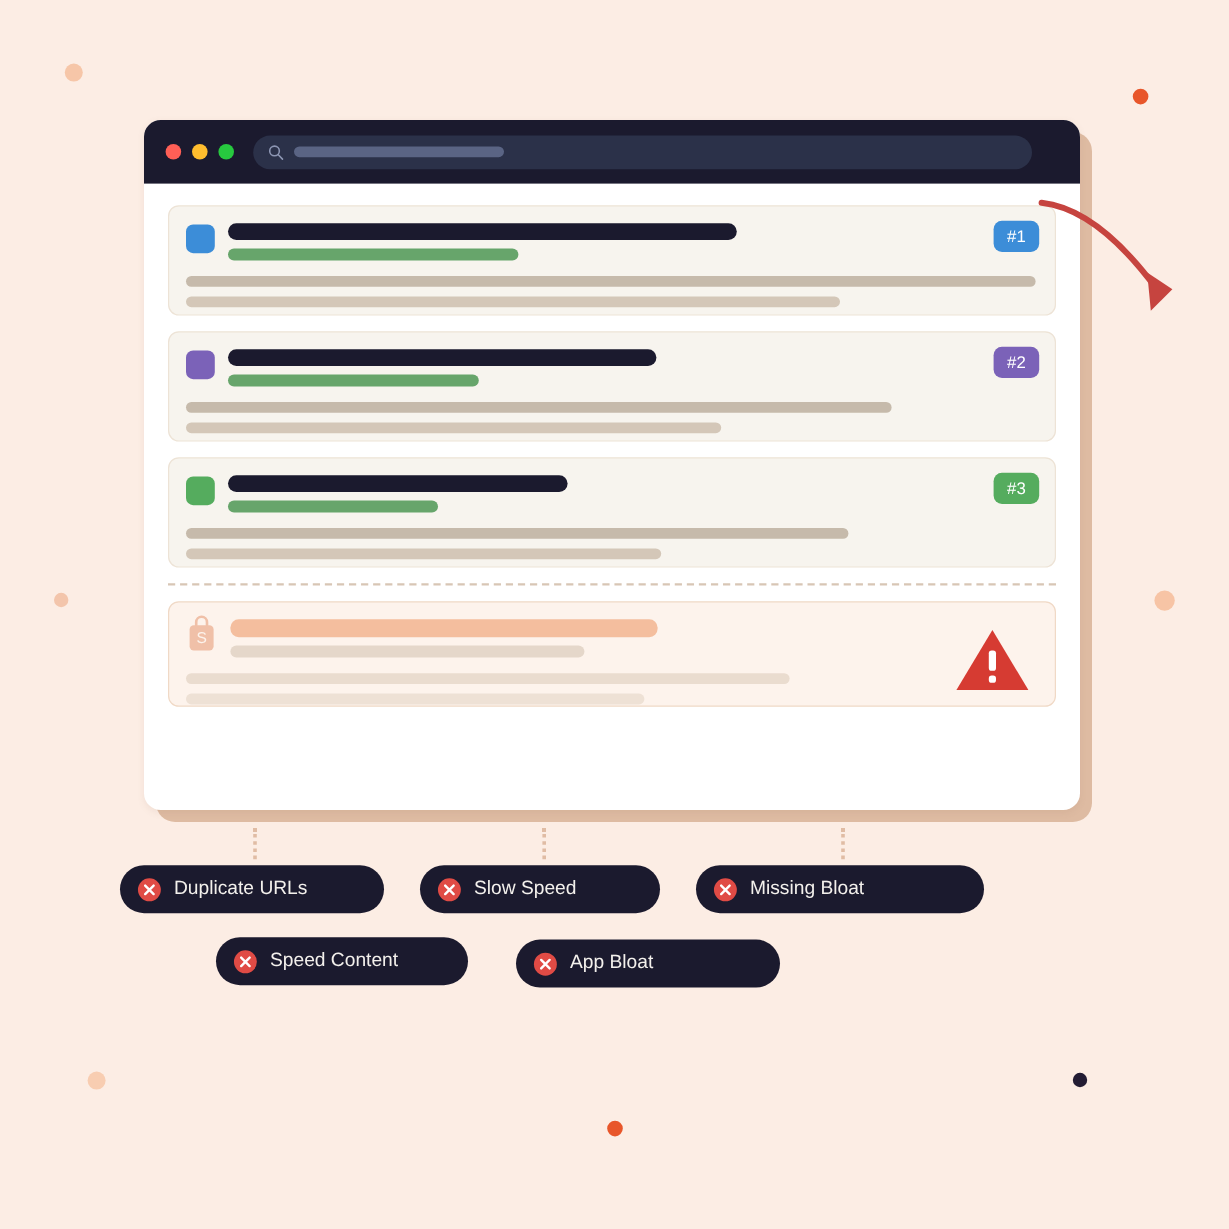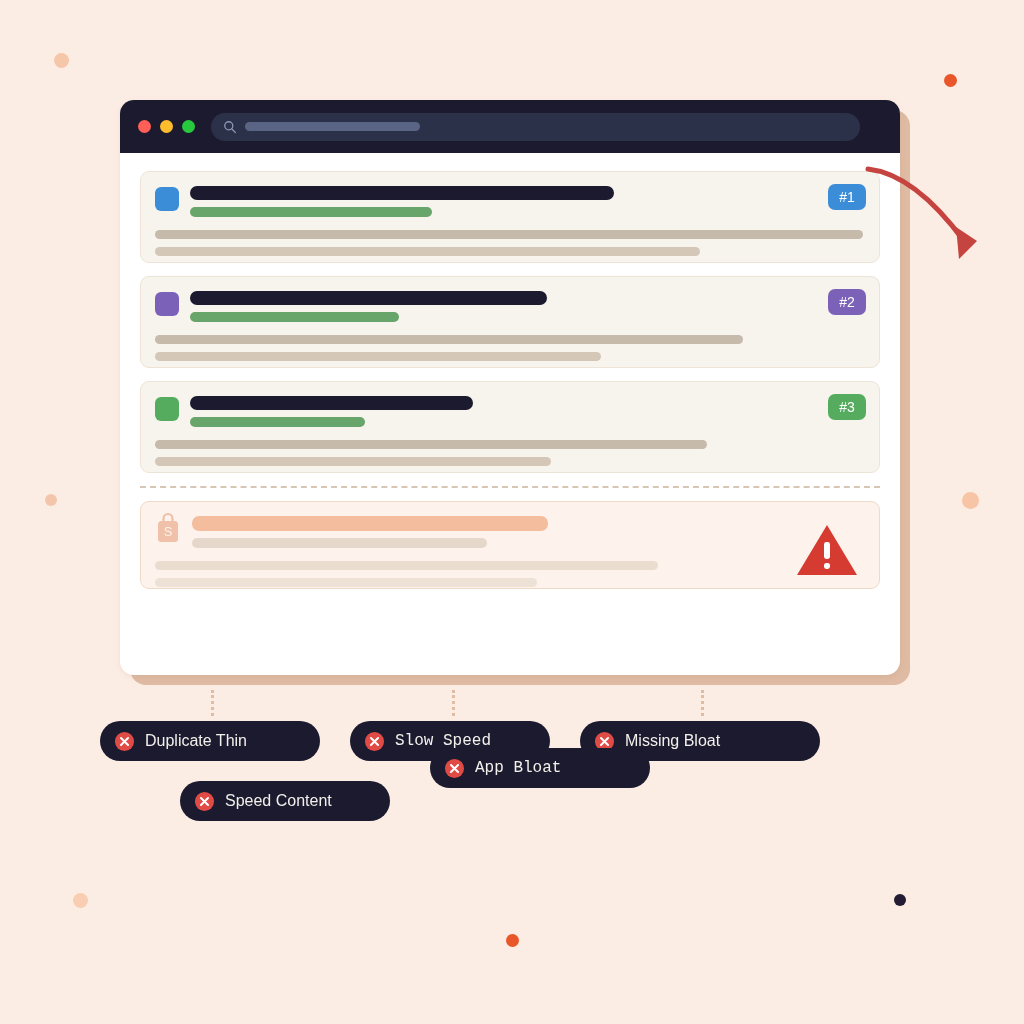--- a/index.html
+++ b/index.html
@@ -346,44 +346,44 @@
       <div class="connector" style="left: 452px; top: 690px;"></div>
       <div class="connector" style="left: 701px; top: 690px;"></div>
     </div>
 
   <div id="issues-layer">
       <div class="pill" style="left: 100px; top: 721px; width: 220px;">
         <svg class="x-icon" viewBox="0 0 22 22">
           <circle cx="11" cy="11" r="10" fill="#E04B45"></circle>
           <path d="M7.3 7.3 L14.7 14.7 M14.7 7.3 L7.3 14.7" stroke="#FFFFFF" stroke-width="2.1" stroke-linecap="round"></path>
         </svg>
-        <span>Duplicate Thin</span>
-      </div>
-      <div class="pill" style="left: 350px; top: 721px; width: 200px; font-family: Liberation Mono, monospace;">
+        <span>Duplicate URLs</span>
+      </div>
+      <div class="pill" style="left: 350px; top: 721px; width: 200px;">
         <svg class="x-icon" viewBox="0 0 22 22">
           <circle cx="11" cy="11" r="10" fill="#E04B45"></circle>
           <path d="M7.3 7.3 L14.7 14.7 M14.7 7.3 L7.3 14.7" stroke="#FFFFFF" stroke-width="2.1" stroke-linecap="round"></path>
         </svg>
         <span>Slow Speed</span>
       </div>
       <div class="pill" style="left: 580px; top: 721px; width: 240px;">
         <svg class="x-icon" viewBox="0 0 22 22">
           <circle cx="11" cy="11" r="10" fill="#E04B45"></circle>
           <path d="M7.3 7.3 L14.7 14.7 M14.7 7.3 L7.3 14.7" stroke="#FFFFFF" stroke-width="2.1" stroke-linecap="round"></path>
         </svg>
         <span>Missing Bloat</span>
       </div>
       <div class="pill" style="left: 180px; top: 781px; width: 210px;">
         <svg class="x-icon" viewBox="0 0 22 22">
           <circle cx="11" cy="11" r="10" fill="#E04B45"></circle>
           <path d="M7.3 7.3 L14.7 14.7 M14.7 7.3 L7.3 14.7" stroke="#FFFFFF" stroke-width="2.1" stroke-linecap="round"></path>
         </svg>
         <span>Speed Content</span>
       </div>
-      <div class="pill" style="left: 430px; top: 748px; width: 220px; font-family: Liberation Mono, monospace;">
+      <div class="pill" style="left: 430px; top: 783px; width: 220px;">
         <svg class="x-icon" viewBox="0 0 22 22">
           <circle cx="11" cy="11" r="10" fill="#E04B45"></circle>
           <path d="M7.3 7.3 L14.7 14.7 M14.7 7.3 L7.3 14.7" stroke="#FFFFFF" stroke-width="2.1" stroke-linecap="round"></path>
         </svg>
         <span>App Bloat</span>
       </div>
     </div>
 
 </div>
 

